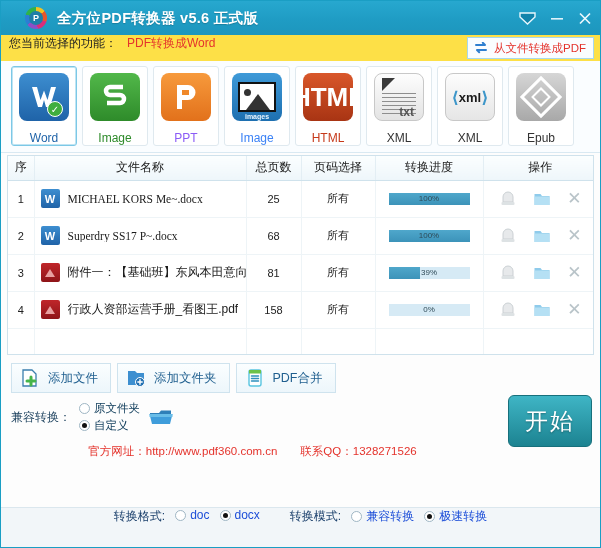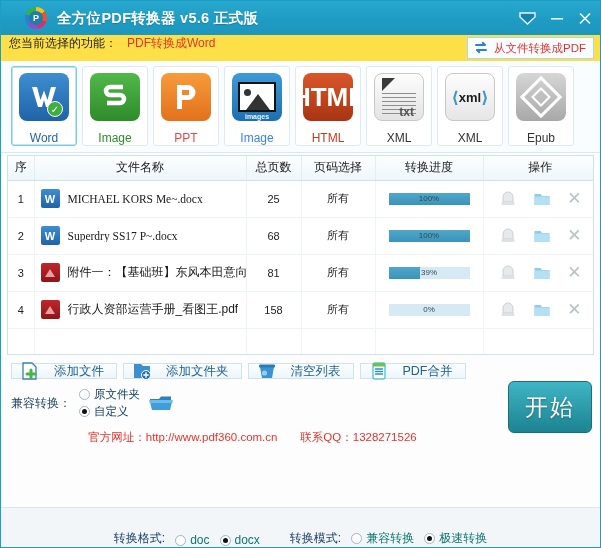--- a/index.html
+++ b/index.html
@@ -124,21 +124,21 @@
   .txt-lines i { display:block; height:1px; background:#8e8e8e; margin:3px 0 0 0; }
   .txt-fold { position:absolute; left:0; top:0; width:0;height:0;
               border-top:13px solid #3a3a3a; border-right:13px solid transparent; }
   .txt-cap { position:absolute; bottom:-3px; right:2px; font-size:12px; color:#555; }
   .xml-txt { color:#1a1a1a; font-size:13px; font-weight:bold; }
   .xml-ang { color:#3d96c9; font-size:16px; font-weight:bold; }
   .epub-d { width:30px;height:30px;transform:rotate(45deg);
             border:3px solid #fff; position:relative; }
   .epub-d::after{content:"";position:absolute;inset:5px;border:2px solid #fff;}
 
-  .cap-word{color:#1f63a8;} .cap-excel{color:#2e8b2a;} .cap-ppt{color:#ef4444;}
+  .cap-word{color:#1f63a8;} .cap-excel{color:#2e8b2a;} .cap-ppt{color:#8b5cf6;}
   .cap-image{color:#3b82f6;} .cap-html{color:#c6391a;} .cap-txt{color:#333;}
   .cap-xml{color:#333;} .cap-epub{color:#333;}
 
   
   .tablewrap {
     margin: 2px 6px 0 6px;
     border: 1px solid #cfe2ec;
     background: #fff;
     height: 200px;
     position: relative;
@@ -186,23 +186,23 @@
   .ptext { position: relative; font-size: 8px; color: #2e4a57;
            line-height: 12px; text-align: center; }
 
   .acts { display: flex; align-items: center; justify-content: center; gap: 16px; }
   .aicon { width: 18px; height: 16px; opacity: .85; }
   .xicon { color: #b9c4c9; font-size: 17px; line-height: 1; font-weight: 300; }
 
   
   .actionbar { display: flex; gap: 6px; padding: 8px 0 0 10px; }
   .abtn {
-    height: 16px; border: 1px solid #cfe3ee;
+    height: 30px; border: 1px solid #cfe3ee;
     background: linear-gradient(180deg,#fbfeff,#edf6fb);
-    display: flex; align-items: center; gap: 14px;
+    display: flex; align-items: center; gap: 8px;
     padding: 0 12px 0 8px; font-size: 12.5px; color: #1f5f8f;
   }
   .abtn .ai { width: 20px; height: 20px; flex: 0 0 auto; }
 
   
   .outrow { display: flex; align-items: center; padding: 8px 0 0 10px; position: relative; }
   .outlabel { font-size: 12px; color: #1a3f5c; white-space: nowrap; }
   .radios { margin-left: 8px; display: flex; flex-direction: column; gap: 2px; }
   .rad { display: flex; align-items: center; gap: 4px; font-size: 11.5px; color: #14405e; }
   .rdot { width: 11px; height: 11px; border-radius: 50%;
@@ -227,24 +227,24 @@
   }
 
   .urlrow { text-align: center; padding: 8px 96px 0 0; }
   .urlrow span { font-size: 11.5px; color: #e4332c; }
   .urlrow .gap { display: inline-block; width: 14px; }
 
   
   .footer {
     position: absolute; left: 0; right: 0; bottom: 0; height: 40px;
     background: #f2f6f9; border-top: 1px solid #dbe7ee;
-    display: flex; align-items: flex-end; justify-content: center; gap: 10px;
+    display: flex; align-items: flex-start; justify-content: center; gap: 10px;
   }
   .flabel { font-size: 12px; color: #1a3f6b; }
-  .fopt { display: flex; align-items: center; gap: 4px; font-size: 12px; color: #0f766e; }
+  .fopt { display: flex; align-items: center; gap: 4px; font-size: 12px; color: #1d4ed8; }
   .sp { display: inline-block; width: 10px; }
 </style>
 </head>
 <body>
 
 <div id="app">
 
   <div class="titlebar">
     <div class="logo"></div>
     <div class="apptitle">全方位PDF转换器 v5.6 正式版</div>
@@ -519,28 +519,20 @@
     <div class="abtn">
       <svg class="ai" viewBox="0 0 20 20">
         <path d="M2 3h7l2 2h7v12H2z" fill="#3d8fd0"></path>
         <circle cx="14" cy="14" r="4.5" fill="#1f6fb2" stroke="#fff" stroke-width="1"></circle>
         <path d="M11.8 14h4.4M14 11.8v4.4" stroke="#fff" stroke-width="1.4" stroke-linecap="round"></path>
       </svg>
       <span>添加文件夹</span>
     </div>
     <div class="abtn">
       <svg class="ai" viewBox="0 0 20 20">
-        <path d="M3 6h14l-2 11H5z" fill="#3e92cf"></path>
-        <rect x="2" y="3.5" width="16" height="3" rx="1" fill="#2c7ab4"></rect>
-        <circle cx="7.5" cy="12" r="2.6" fill="#8fd0ee"></circle>
-      </svg>
-      <span>清空列表</span>
-    </div>
-    <div class="abtn">
-      <svg class="ai" viewBox="0 0 20 20">
         <rect x="4" y="2" width="12" height="16" rx="2" fill="#fff" stroke="#59c5e0" stroke-width="1.4"></rect>
         <rect x="4" y="2" width="12" height="3.5" fill="#6cc24a"></rect>
         <path d="M6.5 8h7M6.5 10.5h7M6.5 13h7" stroke="#2f90bd" stroke-width="1.5" stroke-linecap="round"></path>
       </svg>
       <span>PDF合并</span>
     </div>
   </div>
 
   <div class="outrow">
     <span class="outlabel">兼容转换：</span>

